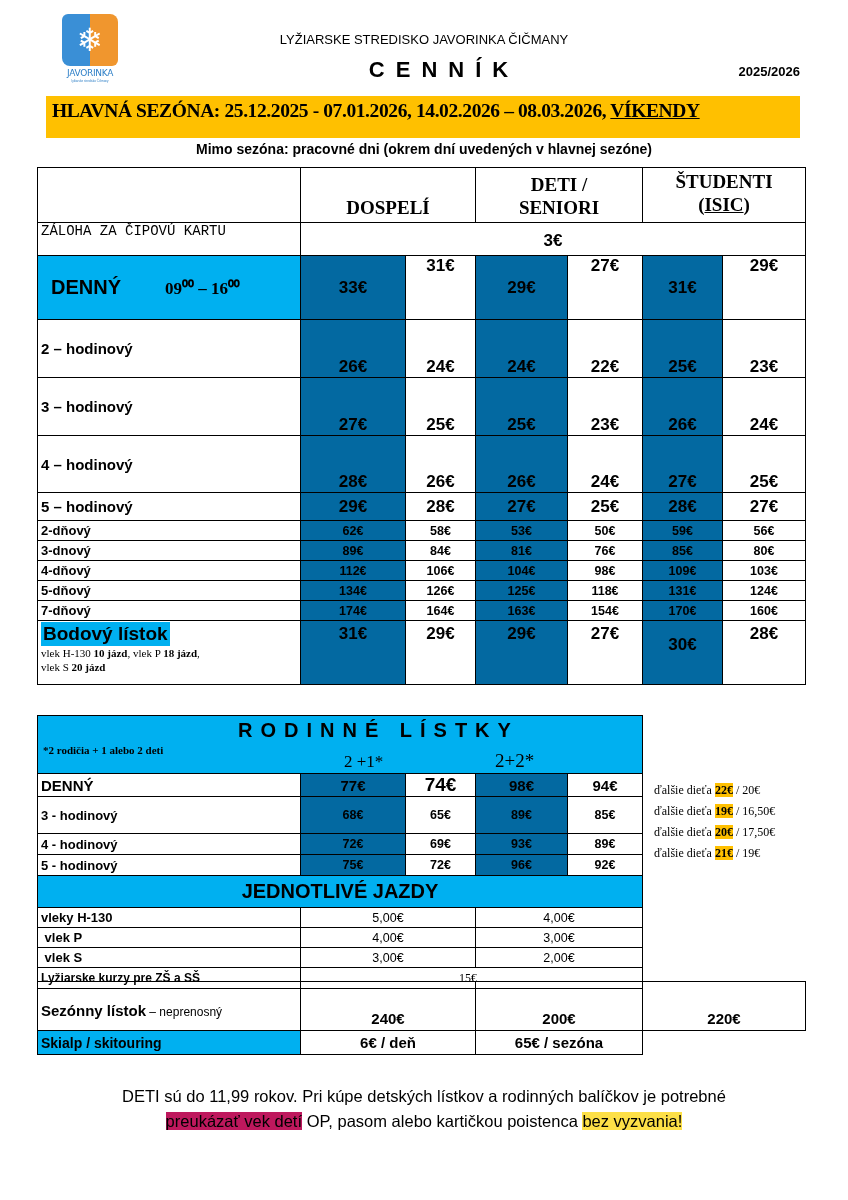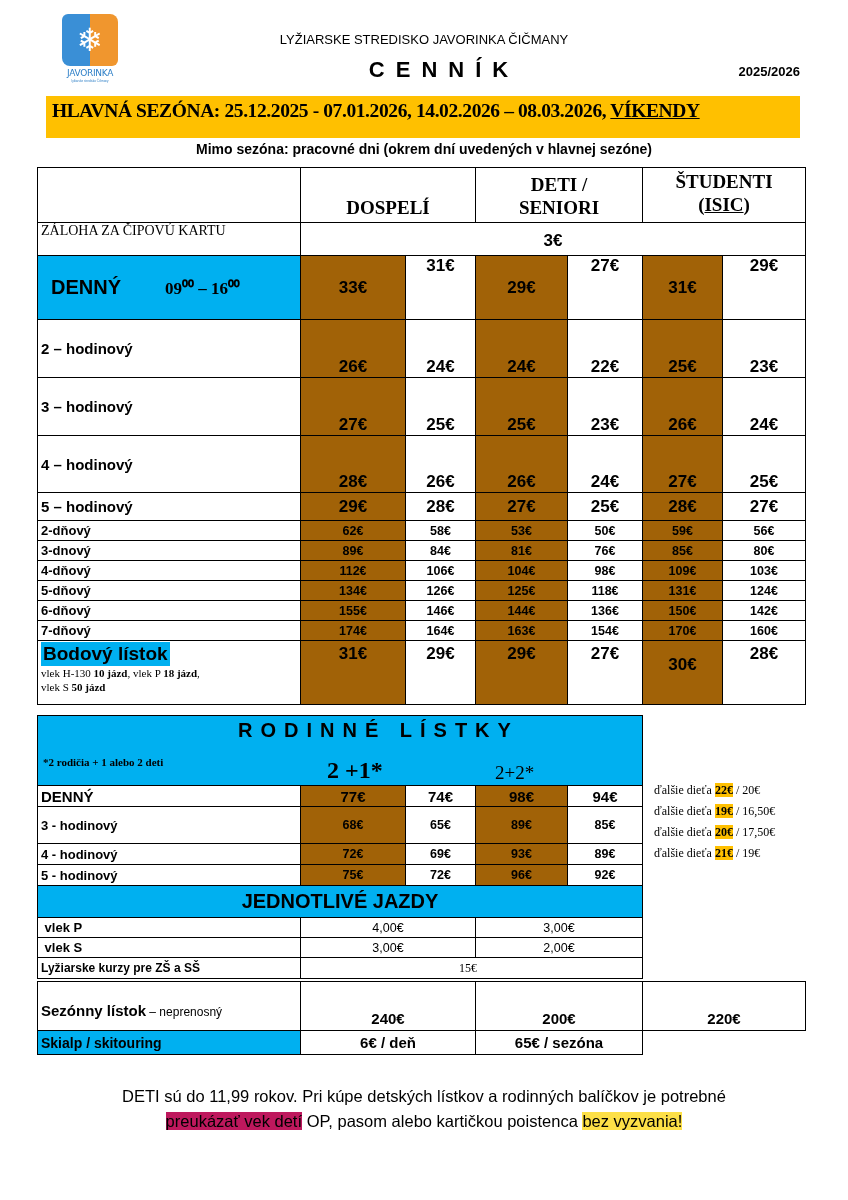--- a/index.html
+++ b/index.html
@@ -14,21 +14,21 @@
   .org { left:0; width:848px; top:32px; text-align:center; font-size:13px; font-family:"Liberation Sans Narrow","Liberation Sans", sans-serif; }
   .title { left:0; width:848px; top:57px; text-align:center; font-size:22px; font-weight:bold; letter-spacing:11px;padding-left:20px; }
   .year { right:48px; top:64px; font-size:13px; font-weight:bold; }
   .season-band { left:46px; top:96px; width:754px; height:42px; background:#ffc000; }
   .season-text { left:52px; top:100px; font-family:"Liberation Serif", serif; font-weight:bold; font-size:19.5px; letter-spacing:-0.4px; }
   .season-text u { text-decoration:underline; }
   .offseason { left:0; width:848px; top:141px; text-align:center; font-weight:bold; font-size:14px; }
 
   table.main { position:absolute; left:37px; top:167px; border-collapse:collapse; table-layout:fixed; }
   table.main td { border:1.5px solid #000; padding:0; text-align:center; vertical-align:bottom; font-weight:bold; }
-  .y { background:#a16207; }
+  .y { background:#0369a1; }
   .b { background:#00b0f0; }
   .serifhead { font-family:"Liberation Serif", serif; font-size:19px; line-height:23px; padding-bottom:3px !important; }
   .lbl { text-align:left !important; padding-left:3px !important; }
   .big { font-size:17px; }
   .narrow { font-family:"Liberation Sans Narrow","Liberation Sans", sans-serif; font-size:12.5px; font-weight:bold; vertical-align:middle !important; }
   .narrowlbl { font-family:"Liberation Sans Narrow","Liberation Sans", sans-serif; font-size:13px; font-weight:normal; text-align:left !important; padding-left:3px !important; vertical-align:middle !important; }
 </style>
 </head>
 <body>
 
@@ -58,21 +58,21 @@
       <col style="width:83px">
   </colgroup>
   <tbody>
       <tr style="height:55px">
     <td></td>
     <td colspan="2" class="serifhead">DOSPELÍ</td>
     <td colspan="2" class="serifhead"><span>DETI /</span><br><span>SENIORI</span></td>
     <td colspan="2" class="serifhead" style="vertical-align:top; padding-top:2px"><span>ŠTUDENTI</span><br>(<u>ISIC</u>)</td>
   </tr>
   <tr style="height:33px">
-    <td class="lbl" style="font-family:Liberation Serif, serif; font-weight:normal; font-size:14px; vertical-align:top">ZÁLOHA ZA ČIPOVÚ KARTU</td>
+    <td class="lbl" style="font-family:Liberation Mono, monospace; font-weight:normal; font-size:14px; vertical-align:top">ZÁLOHA ZA ČIPOVÚ KARTU</td>
     <td colspan="6" class="big" style="vertical-align:bottom; padding-bottom:4px">3€</td>
   </tr>
   <tr style="height:64px">
     <td class="b lbl" style="vertical-align:middle"><span style="font-size:20px; padding-left:10px">DENNÝ</span><span style="font-family:'Liberation Serif',serif; font-size:17px; margin-left:44px">09⁰⁰ – 16⁰⁰</span></td>
     <td class="y big" style="vertical-align:middle">33€</td>
     <td class="big" style="vertical-align:top">31€</td>
     <td class="y big" style="vertical-align:middle">29€</td>
     <td class="big" style="vertical-align:top">27€</td>
     <td class="y big" style="vertical-align:middle">31€</td>
     <td class="big" style="vertical-align:top">29€</td>
@@ -144,74 +144,65 @@
   <tr style="height:20px">
     <td class="narrowlbl">5-dňový</td>
     <td class="y narrow">134€</td>
         <td class="narrow">126€</td>
         <td class="y narrow">125€</td>
         <td class="narrow">118€</td>
         <td class="y narrow">131€</td>
         <td class="narrow">124€</td>
   </tr>
   <tr style="height:20px">
-    <td class="narrowlbl">6-dňový</td>
-    <td class="y narrow">155€</td>
-        <td class="narrow">146€</td>
-        <td class="y narrow">144€</td>
-        <td class="narrow">136€</td>
-        <td class="y narrow">150€</td>
-        <td class="narrow">142€</td>
-  </tr>
-  <tr style="height:20px">
     <td class="narrowlbl">7-dňový</td>
     <td class="y narrow">174€</td>
         <td class="narrow">164€</td>
         <td class="y narrow">163€</td>
         <td class="narrow">154€</td>
         <td class="y narrow">170€</td>
         <td class="narrow">160€</td>
   </tr>
 
   <tr style="height:64px">
     <td class="lbl" style="vertical-align:top; font-weight:normal">
       <div style="display:inline-block; background:#00b0f0; font-weight:bold; font-size:19px; padding:1px 2px; margin-top:1px">Bodový lístok</div>
-      <div style="font-family:'Liberation Serif',serif; font-size:11px; line-height:14px"><span>vlek H-130 </span><b>10 jázd</b><span>, vlek P </span><b>18 jázd</b><span>,</span><br><span>vlek S  </span><b>50 jázd</b></div>
+      <div style="font-family:'Liberation Serif',serif; font-size:11px; line-height:14px"><span>vlek H-130 </span><b>10 jázd</b><span>, vlek P </span><b>18 jázd</b><span>,</span><br><span>vlek S  </span><b>20 jázd</b></div>
     </td>
     <td class="y big" style="vertical-align:top; padding-top:3px">31€</td>
     <td class="big" style="vertical-align:top; padding-top:3px">29€</td>
     <td class="y big" style="vertical-align:top; padding-top:3px">29€</td>
     <td class="big" style="vertical-align:top; padding-top:3px">27€</td>
     <td class="y big" style="vertical-align:top; padding-top:14px">30€</td>
     <td class="big" style="vertical-align:top; padding-top:3px">28€</td>
   </tr>
 </tbody>
   </table>
 
 <table class="main" style="top:715px">
   <colgroup>
     <col style="width:263px">
       <col style="width:105px">
       <col style="width:70px">
       <col style="width:92px">
       <col style="width:75px">
   </colgroup>
   <tbody>
-      <tr style="height:70px">
+      <tr style="height:58px">
     <td colspan="5" class="b" style="position:relative; vertical-align:top">
       <div style="font-size:20px; letter-spacing:8px; padding-top:3px; padding-left:200px; text-align:left">RODINNÉ LÍSTKY</div>
       <div style="position:absolute; left:5px; bottom:17px; font-family:'Liberation Serif',serif; font-size:11px">*2 rodičia + 1 alebo 2 deti</div>
-      <div style="position:absolute; left:289px; bottom:1px; font-family:'Liberation Serif',serif; font-size:24px; font-weight:bold">2 +1*</div>
+      <div style="position:absolute; left:306px; bottom:1px; font-family:'Liberation Serif',serif; font-size:17px; font-weight:normal">2 +1*</div>
       <div style="position:absolute; left:457px; bottom:1px; font-family:'Liberation Serif',serif; font-size:19px; font-weight:normal">2+2*</div>
     </td>
   </tr>
   <tr style="height:21px">
     <td class="lbl" style="font-size:15px; vertical-align:middle">DENNÝ</td>
     <td class="y" style="font-size:15px; vertical-align:middle">77€</td>
-        <td style="font-size:15px; vertical-align:middle">74€</td>
+        <td style="font-size:19px; vertical-align:middle">74€</td>
         <td class="y" style="font-size:15px; vertical-align:middle">98€</td>
         <td style="font-size:15px; vertical-align:middle">94€</td>
   </tr>
   <tr style="height:37px">
     <td class="narrowlbl">3 - hodinový</td>
     <td class="y narrow">68€</td>
         <td class="narrow">65€</td>
         <td class="y narrow">89€</td>
         <td class="narrow">85€</td>
   </tr>
@@ -224,20 +215,25 @@
   </tr>
   <tr style="height:21px">
     <td class="narrowlbl">5 - hodinový</td>
     <td class="y narrow">75€</td>
         <td class="narrow">72€</td>
         <td class="y narrow">96€</td>
         <td class="narrow">92€</td>
   </tr>
   <tr style="height:32px">
     <td colspan="5" class="b" style="font-size:20px; vertical-align:middle">JEDNOTLIVÉ JAZDY</td>
+  </tr>
+  <tr style="height:20px">
+    <td class="narrowlbl" style="white-space:pre">vleky H-130</td>
+    <td colspan="2" class="narrow" style="font-weight:normal">5,00€</td>
+    <td colspan="2" class="narrow" style="font-weight:normal">4,00€</td>
   </tr>
   <tr style="height:20px">
     <td class="narrowlbl" style="white-space:pre"> vlek P</td>
     <td colspan="2" class="narrow" style="font-weight:normal">4,00€</td>
     <td colspan="2" class="narrow" style="font-weight:normal">3,00€</td>
   </tr>
   <tr style="height:20px">
     <td class="narrowlbl" style="white-space:pre"> vlek S</td>
     <td colspan="2" class="narrow" style="font-weight:normal">3,00€</td>
     <td colspan="2" class="narrow" style="font-weight:normal">2,00€</td>

